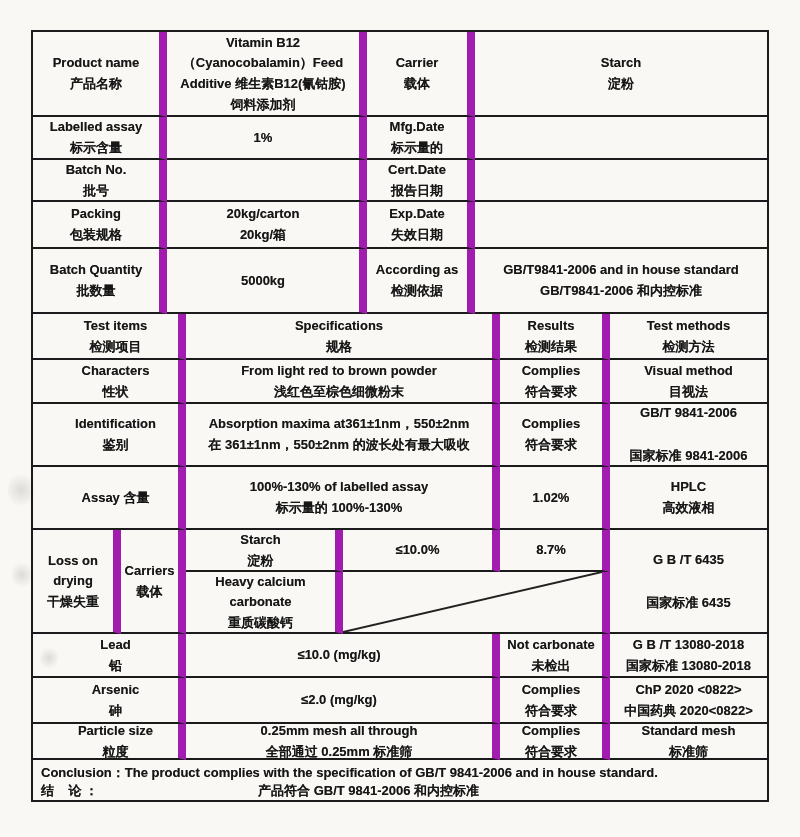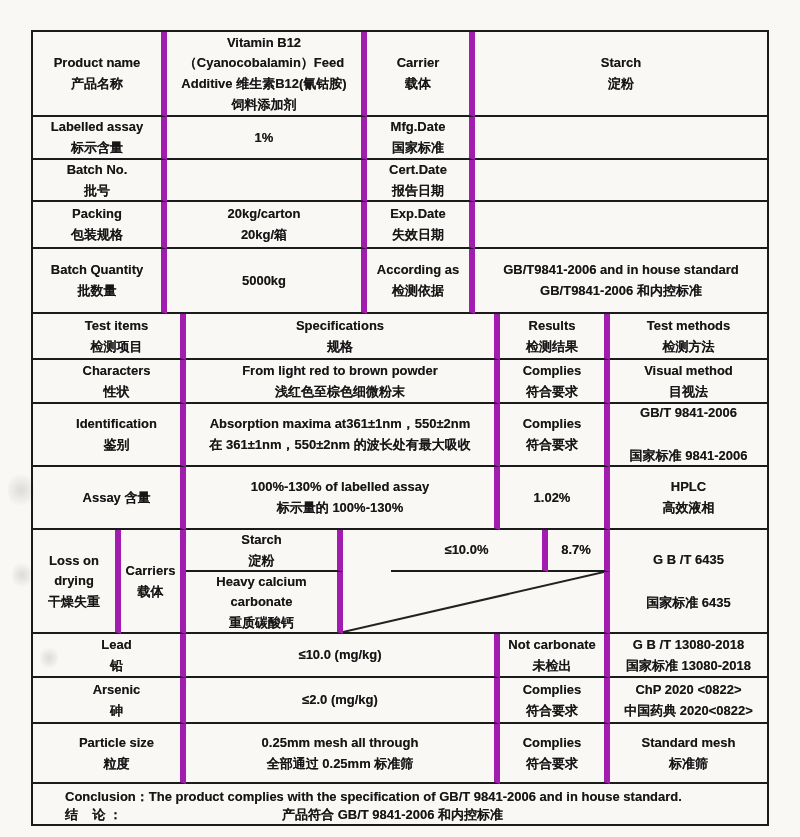--- a/index.html
+++ b/index.html
@@ -13,50 +13,49 @@
   }
   .sheet{
     position:absolute;left:31px;top:30px;width:738px;
     border:2px solid #1b1b1b;
     box-sizing:border-box;
     background:transparent;
   }
   .row{display:flex;box-sizing:border-box;}
   .c{
     box-sizing:border-box;
-    border-right:6px solid #a21caf;
+    border-right:8px solid #a21caf;
     border-bottom:2px solid #1b1b1b;
     display:flex;flex-direction:column;
     align-items:center;justify-content:center;
     text-align:center;
     font-weight:700;font-size:13px;line-height:1.35;
     padding:2px 4px;gap:3px;
     text-shadow:0 0 .5px rgba(20,20,20,.55);
     position:relative;
   }
   .nr{border-right:none;}
   .gap8{gap:25px;}
   
   .aw1{width:134px;} .aw2{width:200px;} .aw3{width:108px;} .aflex{flex:1;}
   
   .bw1{width:153px;padding-left:24px;} .bw2{width:314px;} .bw3{width:110px;} .bflex{flex:1;}
   
   .lw1{width:88px;} .lw2{width:65px;text-align:right;}
   .subcol{display:flex;flex-direction:column;width:424px;box-sizing:border-box;}
   .subrow{display:flex;box-sizing:border-box;}
-  .sn{width:157px;} .ss{width:157px;margin-left:48px;} .sr{flex:1;}
+  .sn{width:157px;} .ss{width:157px;} .sr{flex:1;}
   .slash-svg{position:absolute;left:0;top:0;width:100%;height:100%;}
   .slash-svg line{stroke:#222;stroke-width:2;vector-effect:non-scaling-stroke;}
   
   .conc{
     box-sizing:border-box;display:block;text-align:left;
     font-weight:700;font-size:13px;line-height:1.35;
     padding:4px 6px 1px 8px;
     text-shadow:0 0 .5px rgba(20,20,20,.55);
-    margin-left:24px;
   }
   .conc .line2{display:flex;}
   .conc .line2 .zh-text{margin-left:160px;}
   
   .smudge{position:absolute;border-radius:50%;background:radial-gradient(circle,rgba(90,90,90,.18),rgba(90,90,90,0) 70%);pointer-events:none;}
 </style>
 </head>
 <body>
 
 <div class="page">
@@ -90,21 +89,21 @@
     <div class="row" style="height:43px">
       <div class="c aw1">
         <div>Labelled assay</div>
         <div>标示含量</div>
       </div>
       <div class="c aw2">
         <div>1%</div>
       </div>
       <div class="c aw3">
         <div>Mfg.Date</div>
-        <div>国家标准</div>
+        <div>标示量的</div>
       </div>
       <div class="c aflex nr">
         <div></div>
       </div>
     </div>
 
     <div class="row" style="height:42px">
       <div class="c aw1">
         <div>Batch No.</div>
         <div>批号</div>
@@ -302,21 +301,21 @@
       <div class="c bw3">
         <div>Complies</div>
         <div>符合要求</div>
       </div>
       <div class="c bflex nr">
         <div>ChP 2020 &lt;0822&gt;</div>
         <div>中国药典 2020&lt;0822&gt;</div>
       </div>
     </div>
 
-    <div class="row" style="height:60px">
+    <div class="row" style="height:36px">
       <div class="c bw1">
         <div>Particle size</div>
         <div>粒度</div>
       </div>
       <div class="c bw2">
         <div>0.25mm mesh all through</div>
         <div>全部通过 0.25mm 标准筛</div>
       </div>
       <div class="c bw3">
         <div>Complies</div>

